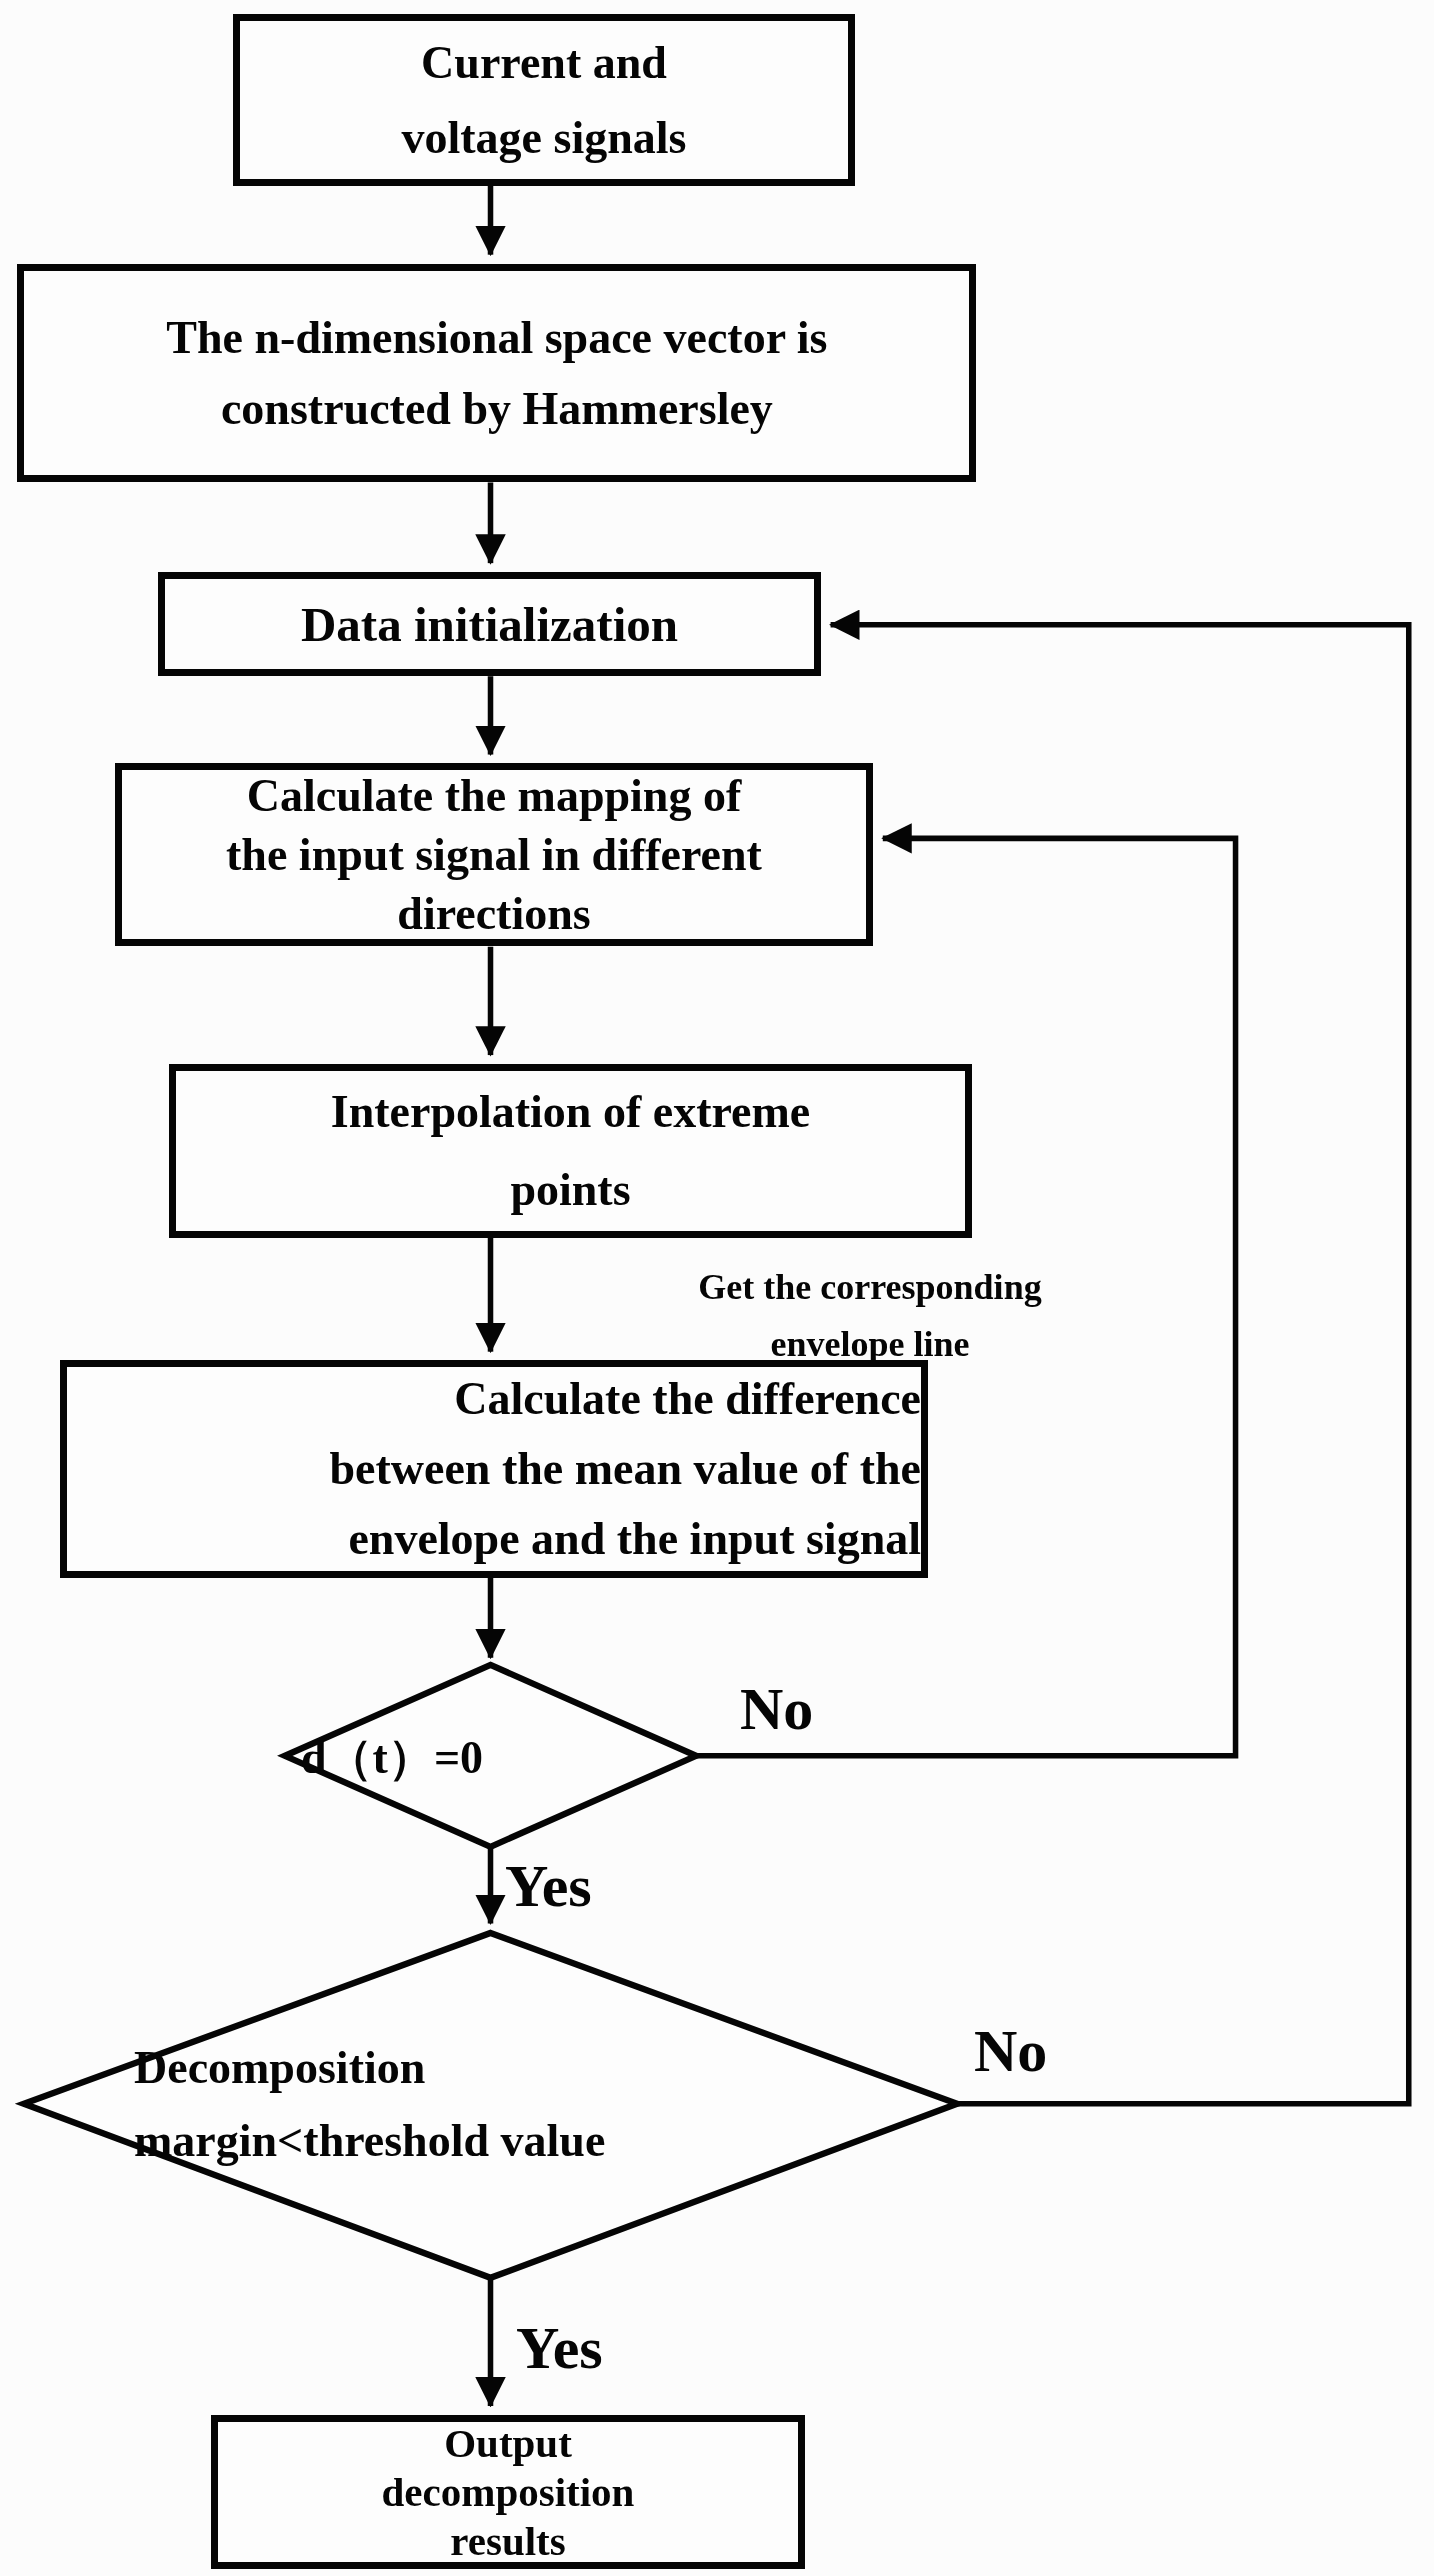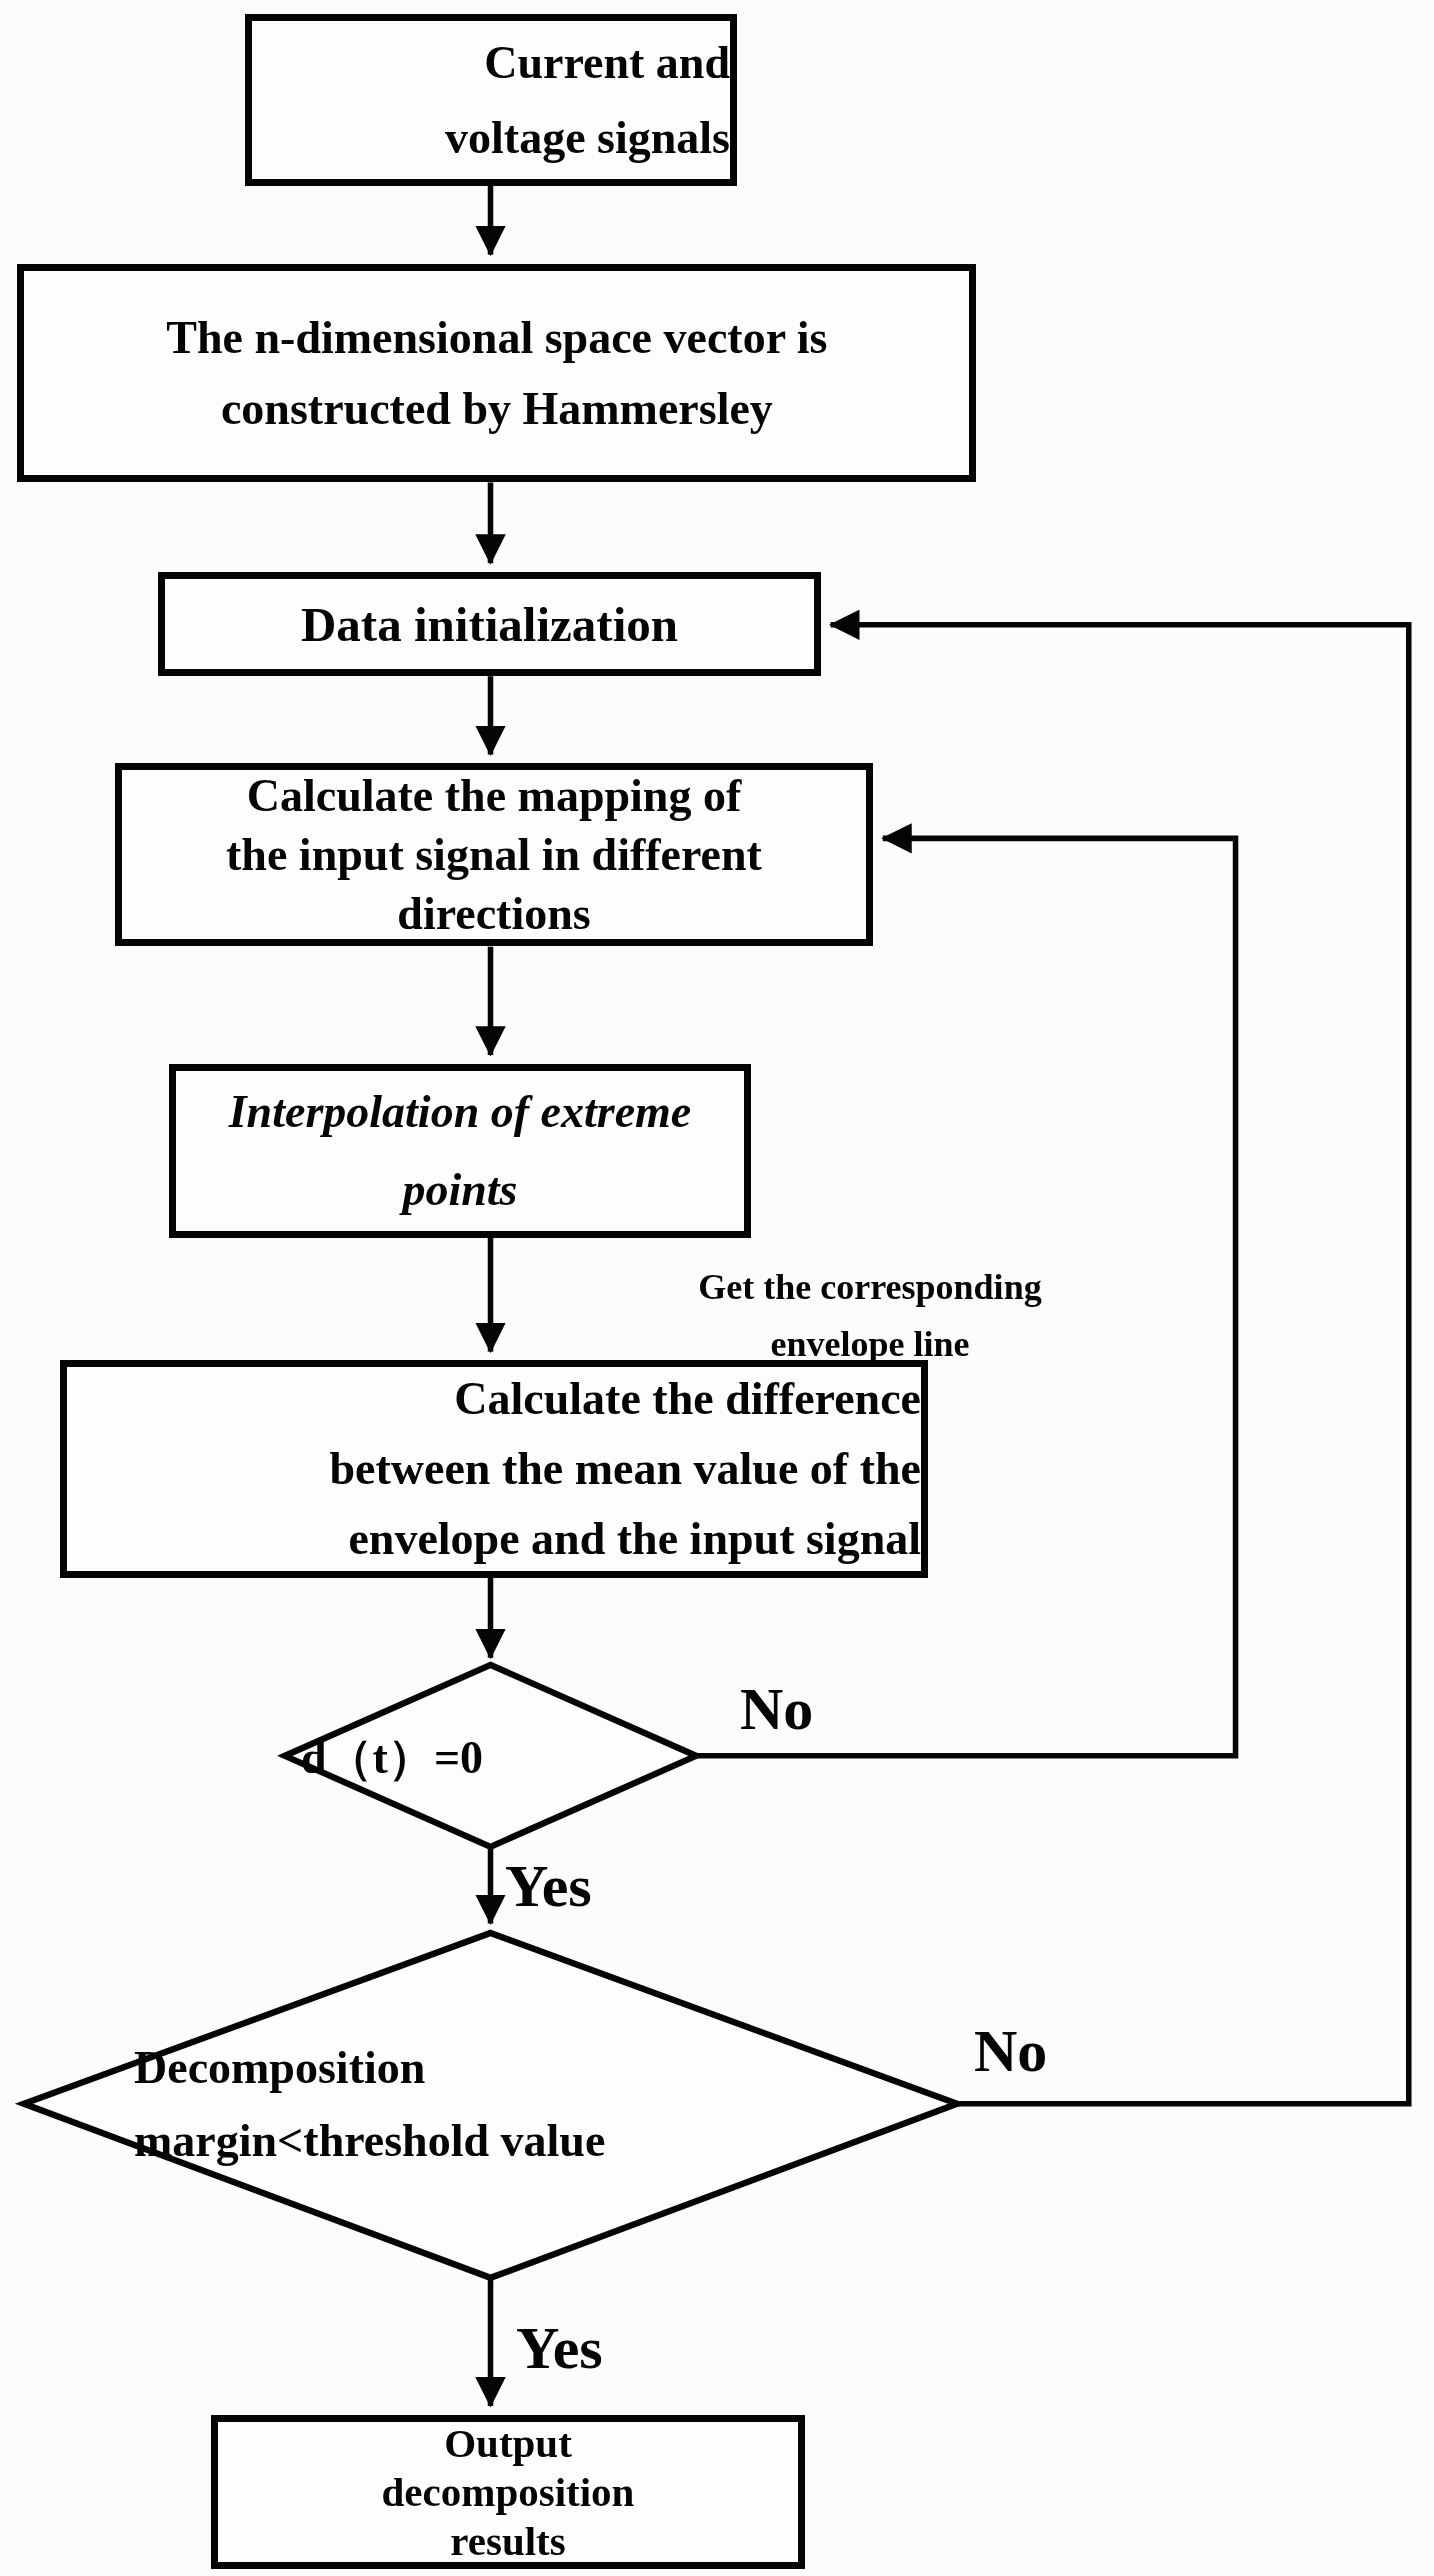--- a/index.html
+++ b/index.html
@@ -68,41 +68,41 @@
     <path d="M620 1995 L620 2096" stroke="#050505" stroke-width="7" fill="none" marker-end="url(#ah)"></path>
     <path d="M620 2335 L620 2432" stroke="#050505" stroke-width="7" fill="none" marker-end="url(#ah)"></path>
     <path d="M620 2880 L620 3042" stroke="#050505" stroke-width="7" fill="none" marker-end="url(#ah)"></path>
     <path d="M880 2220 L1562 2220 L1562 1060 L1116 1060" stroke="#050505" stroke-width="7" fill="none" marker-end="url(#ah)"></path>
     <path d="M1210 2660 L1781 2660 L1781 790 L1050 790" stroke="#050505" stroke-width="7" fill="none" marker-end="url(#ah)"></path>
 
     <polygon points="620,2105 880,2220 620,2335 360,2220" fill="#fdfdfd" stroke="#050505" stroke-width="8"></polygon>
     <polygon points="620,2444 1210,2660 620,2880 30,2660" fill="#fdfdfd" stroke="#050505" stroke-width="8"></polygon>
   </svg>
 
-  <div class="box" style="left:245px;top:14.2px;width:492px;height:172px;line-height:75px;align-items:flex-end;">
+  <div class="box" style="left:233px;top:14.2px;width:622px;height:172px;line-height:75px;">
     <div class="line">Current and</div>
     <div class="line">voltage signals</div>
   </div>
 
   <div class="box" style="left:17.4px;top:264px;width:959px;height:218px;line-height:71px;">
     <div class="line">The n-dimensional space vector is</div>
     <div class="line">constructed by Hammersley</div>
   </div>
 
   <div class="box" style="left:158px;top:572px;width:663px;height:104px;line-height:87px;font-size:49px;">
     <div class="line">Data initialization</div>
   </div>
 
   <div class="box" style="left:115px;top:763px;width:758px;height:183px;line-height:59px;">
     <div class="line">Calculate the mapping of</div>
     <div class="line">the input signal in different</div>
     <div class="line">directions</div>
   </div>
 
-  <div class="box" style="left:169px;top:1064px;width:582px;height:174px;line-height:78px;font-style:italic;">
+  <div class="box" style="left:169px;top:1064px;width:803px;height:174px;line-height:78px;">
     <div class="line">Interpolation of extreme</div>
     <div class="line">points</div>
   </div>
 
   <div class="annotation" style="left:514px;top:1259px;width:712px;">
     <div>Get the corresponding</div>
     <div>envelope line</div>
   </div>
 
   <div class="box" style="left:60px;top:1360px;width:868px;height:218px;line-height:70px;align-items:flex-end;">

